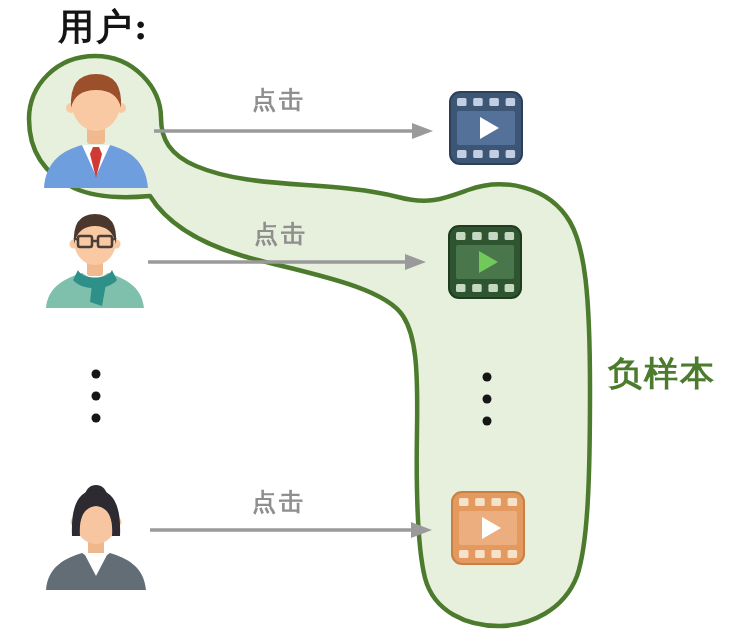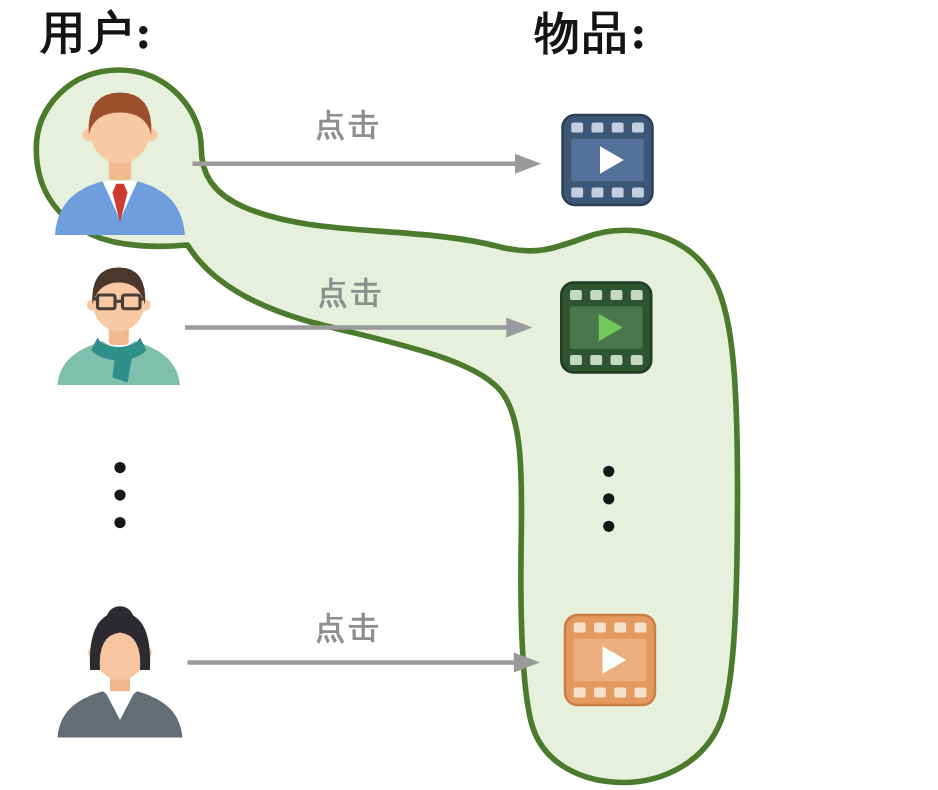--- a/index.html
+++ b/index.html
@@ -27,21 +27,21 @@
     white-space: nowrap;
     line-height: 1;
     user-select: none;
   }
   .col-title {
     font-size: 36px;
     font-weight: bold;
     color: #141414;
     letter-spacing: 2px;
   }
-  .users-title  { left: 32px;  top: 8px; }
+  .users-title  { left: 58px;  top: 8px; }
   .items-title  { left: 428px; top: 8px; }
   .click-label {
     font-size: 24px;
     font-weight: bold;
     letter-spacing: 3px;
   }
   .click-1 { left: 252px; top: 88px; }
   .click-2 { left: 254px; top: 222px; }
   .click-3 { left: 252px; top: 490px; }
   .annotation-label {
@@ -185,21 +185,21 @@
     </g>
     <g fill="#161616">
       <circle cx="487" cy="377" r="4.5"></circle>
       <circle cx="487" cy="399" r="4.5"></circle>
       <circle cx="487" cy="421" r="4.5"></circle>
     </g>
   </svg>
 
   <div class="txt col-title users-title">用户:</div>
 
-  <div class="txt col-title items-title">物品:</div>
 
   <div class="txt click-label click-1" style="color: rgb(143, 143, 143);">点击</div>
 
   <div class="txt click-label click-2" style="color: rgb(143, 143, 143);">点击</div>
 
   <div class="txt click-label click-3" style="color: rgb(143, 143, 143);">点击</div>
 
+  <div class="txt annotation-label" style="color: rgb(76, 123, 45);">负样本</div>
 </div>
 
 </body></html>

